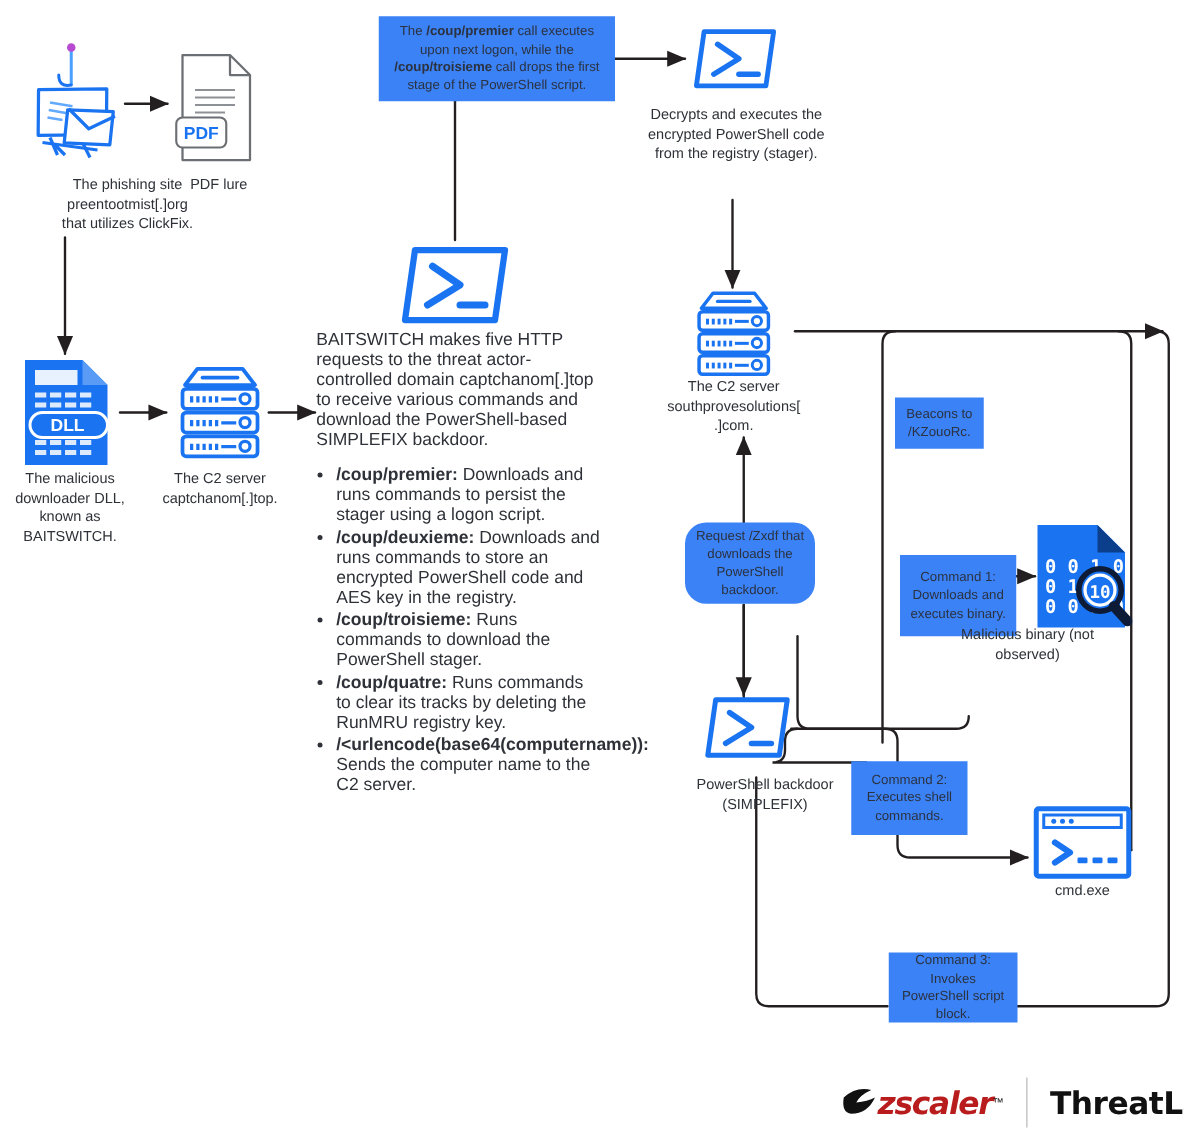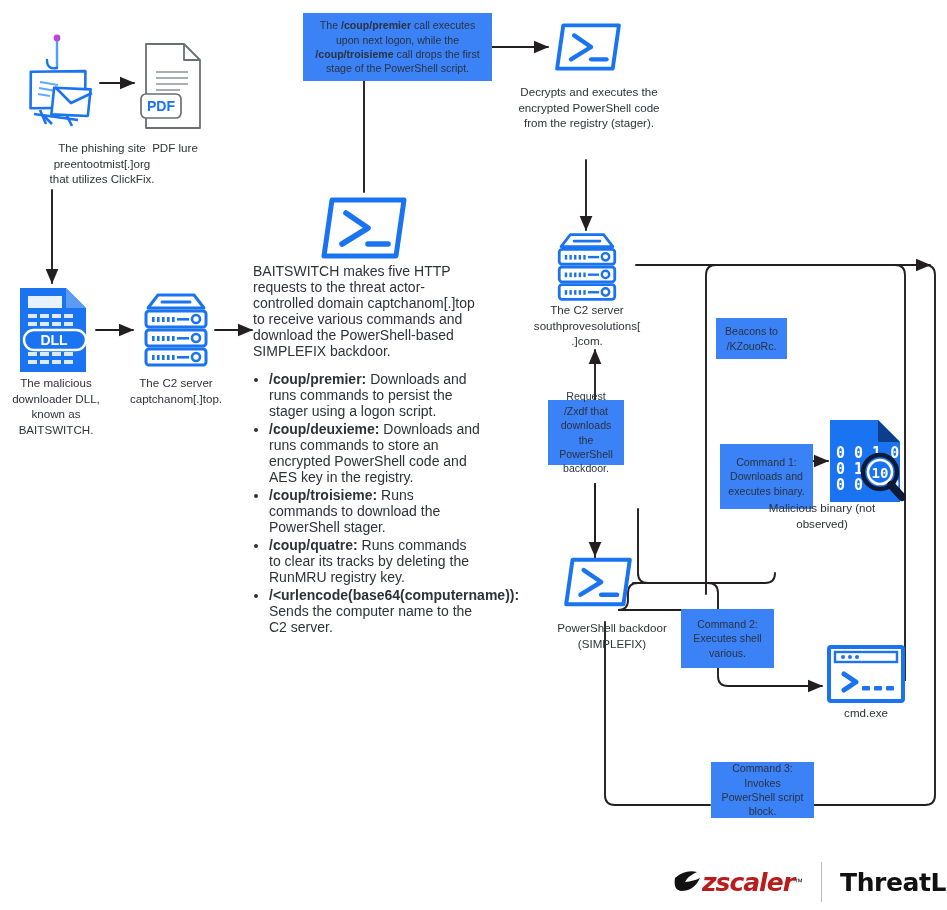--- a/index.html
+++ b/index.html
@@ -273,21 +273,21 @@
   </svg>
 </div>
 <div class="cap" style="left:521px;top:302px;width:132px;">
   <span>The C2 server southprovesolutions[ .]com.</span>
 </div>
 
 <div class="callout" style="left:676px;top:318px;width:71px;height:41px;margin-left:40px;">
   <span>Beacons to /KZouoRc.</span>
 </div>
 
-<div class="callout" style="left:548px;top:400px;width:76px;height:65px;">
+<div class="callout" style="left:548px;top:418px;width:104px;height:65px;border-radius:17px;">
   <span>Request /Zxdf that downloads the PowerShell backdoor.</span>
 </div>
 
 <div class="callout" style="left:720px;top:444px;width:93px;height:65px;">
   <span>Command 1: Downloads and executes binary.</span>
 </div>
 
 <div class="node" style="left:826px;top:418px;">
   <svg width="80" height="86" viewBox="0 0 80 86">
     <path d="M4 2 H52 L74 24 V84 H4 Z" fill="#1a73f0"></path>
@@ -312,21 +312,21 @@
     <path d="M12 4 H84 L76 60 H4 Z" fill="#fff" stroke="#1a73f0" stroke-width="5" stroke-linejoin="round"></path>
     <path d="M26 17 L48 32 L22 48" fill="none" stroke="#1a73f0" stroke-width="5.6" stroke-linecap="round" stroke-linejoin="round"></path>
     <line x1="48" y1="48" x2="68" y2="48" stroke="#1a73f0" stroke-width="5.6" stroke-linecap="round"></line>
   </svg>
 </div>
 <div class="cap" style="left:547px;top:620px;width:130px;">
   <span>PowerShell backdoor (SIMPLEFIX)</span>
 </div>
 
 <div class="callout" style="left:681px;top:609px;width:93px;height:59px;">
-  <span>Command 2: Executes shell various.</span>
+  <span>Command 2: Executes shell commands.</span>
 </div>
 
 <div class="node" style="left:826px;top:644px;">
   <svg width="80" height="60" viewBox="0 0 80 60">
     <rect x="3" y="3" width="74" height="54" rx="2" fill="#fff" stroke="#1a73f0" stroke-width="4"></rect>
     <rect x="9" y="8" width="62" height="10" fill="#fff" stroke="#1a73f0" stroke-width="2.4"></rect>
     <g fill="#1a73f0">
         <circle cx="17" cy="13" r="2"></circle>
         <circle cx="24" cy="13" r="2"></circle>
         <circle cx="31" cy="13" r="2"></circle>

